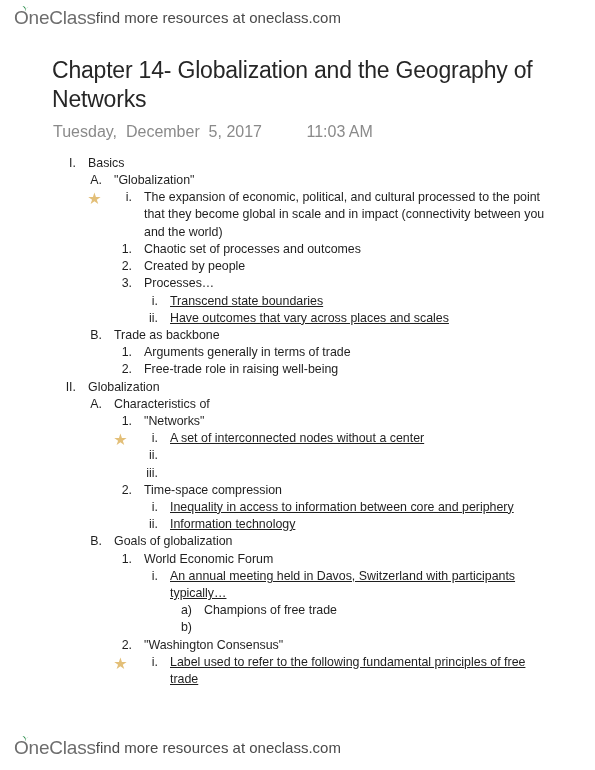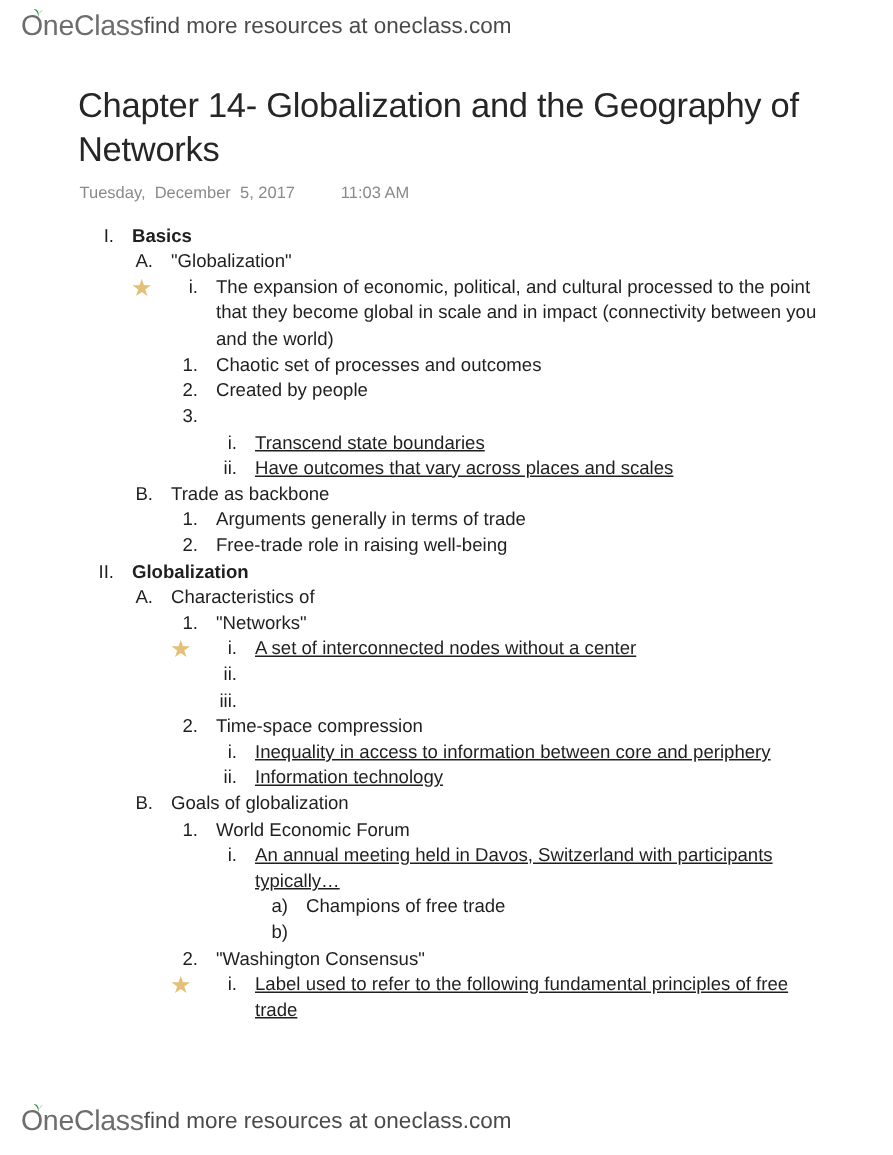--- a/index.html
+++ b/index.html
@@ -83,21 +83,21 @@
     font-family: "Liberation Sans", sans-serif;
     font-size: 23px;
     font-weight: 400;
     line-height: 1.28;
     color: #262626;
     letter-spacing: -0.2px;
   }
   .datestamp {
     padding: 8px 40px 0 53px;
     font-family: "Liberation Sans", sans-serif;
-    font-size: 11px;
+    font-size: 16px;
     color: #8a8a8a;
     white-space: pre;
   }
 
   .outline {
     padding: 14px 12px 0 0;
     font-size: 12.4px;
     line-height: 17.2px;
     color: #1f1f1f;
   }
@@ -120,21 +120,21 @@
     flex: 1 1 auto;
     font-size: 12.4px;
     line-height: 17.2px;
     color: #1f1f1f;
     padding-right: 36px;
   }
 
   
   .lvl-1 { padding-left: 56px; }
   .lvl-1 .marker { width: 20px; }
-  .lvl-1 .text { padding-left: 12px; font-weight: bold; }
+  .lvl-1 .text { padding-left: 12px; }
 
   .lvl-2 { padding-left: 82px; }
   .lvl-2 .marker { width: 20px; }
   .lvl-2 .text { padding-left: 12px; }
 
   .lvl-3 { padding-left: 110px; }
   .lvl-3 .marker { width: 22px; }
   .lvl-3 .text { padding-left: 12px; }
 
   .lvl-4 { padding-left: 136px; }
@@ -197,20 +197,21 @@
         <div class="row lvl-3">
           <div class="marker">1.</div>
           <div class="text">Chaotic set of processes and outcomes</div>
         </div>
         <div class="row lvl-3">
           <div class="marker">2.</div>
           <div class="text">Created by people</div>
         </div>
         <div class="row lvl-3">
           <div class="marker">3.</div>
+          <div class="text">Processes…</div>
         </div>
         <div class="row lvl-4">
           <div class="marker">i.</div>
           <div class="text">Transcend state boundaries</div>
         </div>
         <div class="row lvl-4">
           <div class="marker">ii.</div>
           <div class="text">Have outcomes that vary across places and scales</div>
         </div>
         <div class="row lvl-2">

